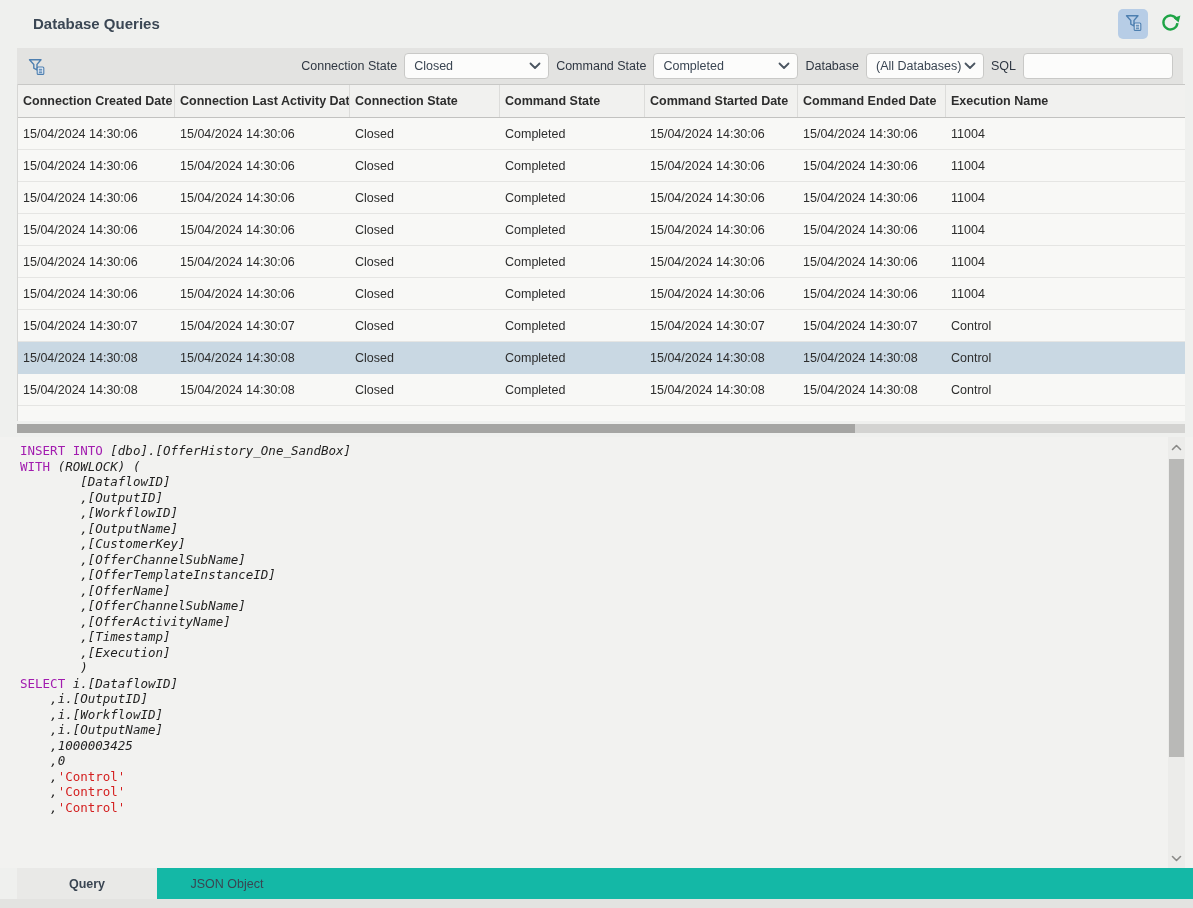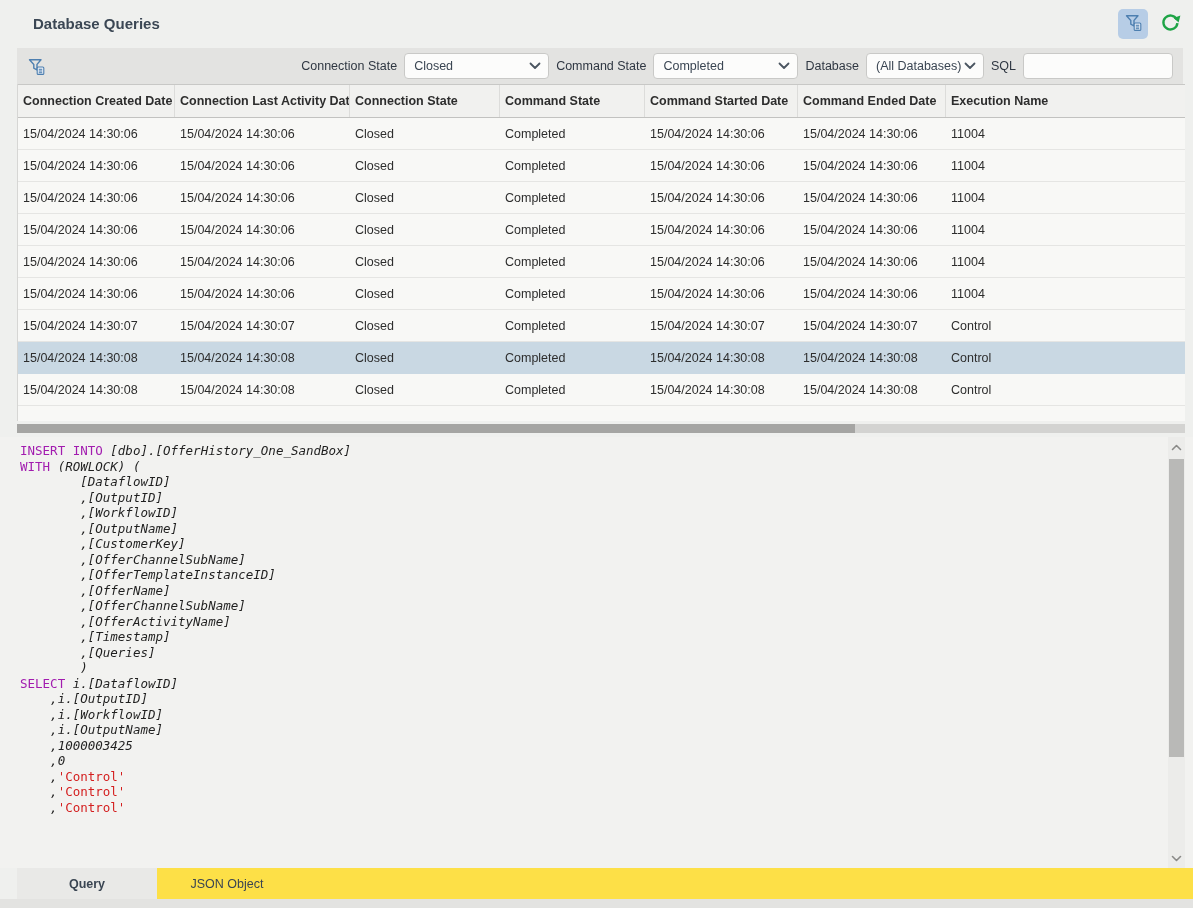--- a/index.html
+++ b/index.html
@@ -46,21 +46,21 @@
   .tok-k { color:#a21caf; }
   .tok-s { color:#d41f1f; }
   .tok-p { color:#1f1f1f;font-style:italic; }
 
   .vscroll { position:absolute; top:0; right:8px; width:17px; height:431px; background:#ececea; }
   .varrow { position:absolute; left:0; width:17px; height:16px; display:flex; align-items:center; justify-content:center; cursor:pointer; }
   .varrow.up { top:2px; } .varrow.down { bottom:2px; }
   .vthumb { position:absolute; left:1px; top:22px; width:15px; height:298px; background:#b9b9b7; cursor:pointer; }
 
   
-  .tabbar { position:absolute; top:868px; left:17px; right:0; height:31px; background:#fde047; display:flex; }
+  .tabbar { position:absolute; top:868px; left:17px; right:0; height:31px; background:#14b8a6; display:flex; }
   .tab { width:140px; display:flex; align-items:center; justify-content:center; font-size:12.5px; color:#3a4552; cursor:pointer; }
   .tab.active { background:#e9e9e7; font-weight:700; }
   .footer { position:absolute; top:899px; left:0; right:0; height:9px; background:#e3e3e1; }
 </style>
 </head>
 <body>
 
 <div class="app">
 
   <div class="titlebar">
@@ -239,21 +239,21 @@
         <div class="sqlline"><span class="tok-p">        ,[OutputID]</span></div>
         <div class="sqlline"><span class="tok-p">        ,[WorkflowID]</span></div>
         <div class="sqlline"><span class="tok-p">        ,[OutputName]</span></div>
         <div class="sqlline"><span class="tok-p">        ,[CustomerKey]</span></div>
         <div class="sqlline"><span class="tok-p">        ,[OfferChannelSubName]</span></div>
         <div class="sqlline"><span class="tok-p">        ,[OfferTemplateInstanceID]</span></div>
         <div class="sqlline"><span class="tok-p">        ,[OfferName]</span></div>
         <div class="sqlline"><span class="tok-p">        ,[OfferChannelSubName]</span></div>
         <div class="sqlline"><span class="tok-p">        ,[OfferActivityName]</span></div>
         <div class="sqlline"><span class="tok-p">        ,[Timestamp]</span></div>
-        <div class="sqlline"><span class="tok-p">        ,[Queries]</span></div>
+        <div class="sqlline"><span class="tok-p">        ,[Execution]</span></div>
         <div class="sqlline"><span class="tok-p">        )</span></div>
         <div class="sqlline"><span class="tok-k">SELECT</span><span class="tok-p"> i.[DataflowID]</span></div>
         <div class="sqlline"><span class="tok-p">    ,i.[OutputID]</span></div>
         <div class="sqlline"><span class="tok-p">    ,i.[WorkflowID]</span></div>
         <div class="sqlline"><span class="tok-p">    ,i.[OutputName]</span></div>
         <div class="sqlline"><span class="tok-p">    ,1000003425</span></div>
         <div class="sqlline"><span class="tok-p">    ,0</span></div>
         <div class="sqlline"><span class="tok-p">    ,</span><span class="tok-s">'Control'</span></div>
         <div class="sqlline"><span class="tok-p">    ,</span><span class="tok-s">'Control'</span></div>
         <div class="sqlline"><span class="tok-p">    ,</span><span class="tok-s">'Control'</span></div>

